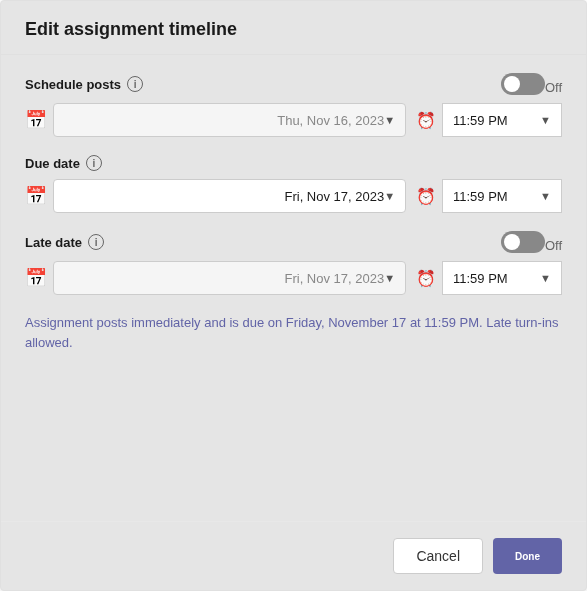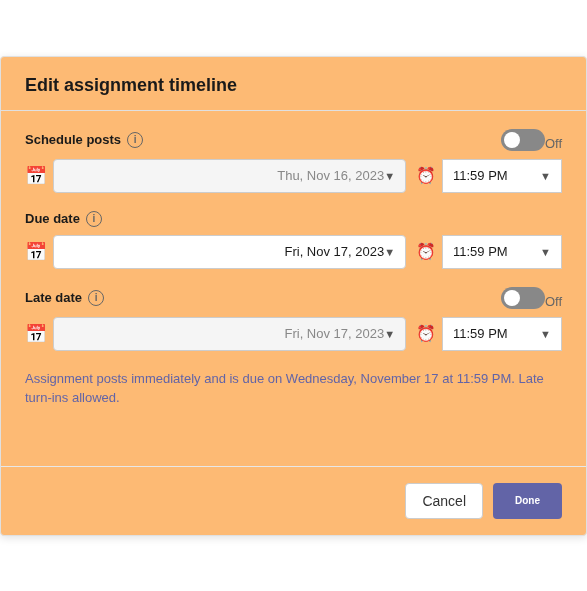--- a/index.html
+++ b/index.html
@@ -12,23 +12,23 @@
     body {
       background: #fff;
       width: 587px;
       height: 591px;
       display: flex;
       align-items: center;
       justify-content: center;
     }
 
     .dialog {
-      background: #fdba74;
+      background: #e5e5e5;
       width: 587px;
-      height: 480px;
+      height: 591px;
       border: 1px solid #e0e0e0;
       border-radius: 4px;
       display: flex;
       flex-direction: column;
       padding: 0;
       position: relative;
       box-shadow: 0 2px 8px rgba(0,0,0,0.12);
     }
 
     .dialog-header {
@@ -198,21 +198,21 @@
     .dialog-footer {
       padding: 16px 24px;
       display: flex;
       justify-content: flex-end;
       gap: 10px;
       border-top: 1px solid #e8e8e8;
     }
 
     .btn-cancel {
       height: 36px;
-      padding: 0 16px;
+      padding: 0 22px;
       border: 1px solid #ccc;
       border-radius: 4px;
       background: #fff;
       font-size: 14px;
       color: #333;
       cursor: pointer;
     }
 
     .btn-done {
       height: 36px;
@@ -317,21 +317,21 @@
         <div class="time-input-wrap">
           <span class="clock-icon">⏰</span>
           <div class="time-select">
             <span>11:59 PM</span>
             <span class="chevron-down">▼</span>
           </div>
         </div>
       </div>
     </div>
 
-    <p class="info-text">Assignment posts immediately and is due on Wednesday, November 17 at 11:59 PM. Late turn-ins allowed.</p>
+    <p class="info-text">Assignment posts immediately and is due on Friday, November 17 at 11:59 PM. Late turn-ins allowed.</p>
 
   </div>
 
   <div class="dialog-footer">
     <button class="btn-cancel">Cancel</button>
     <button class="btn-done">Done</button>
   </div>
 
 </div>
 

